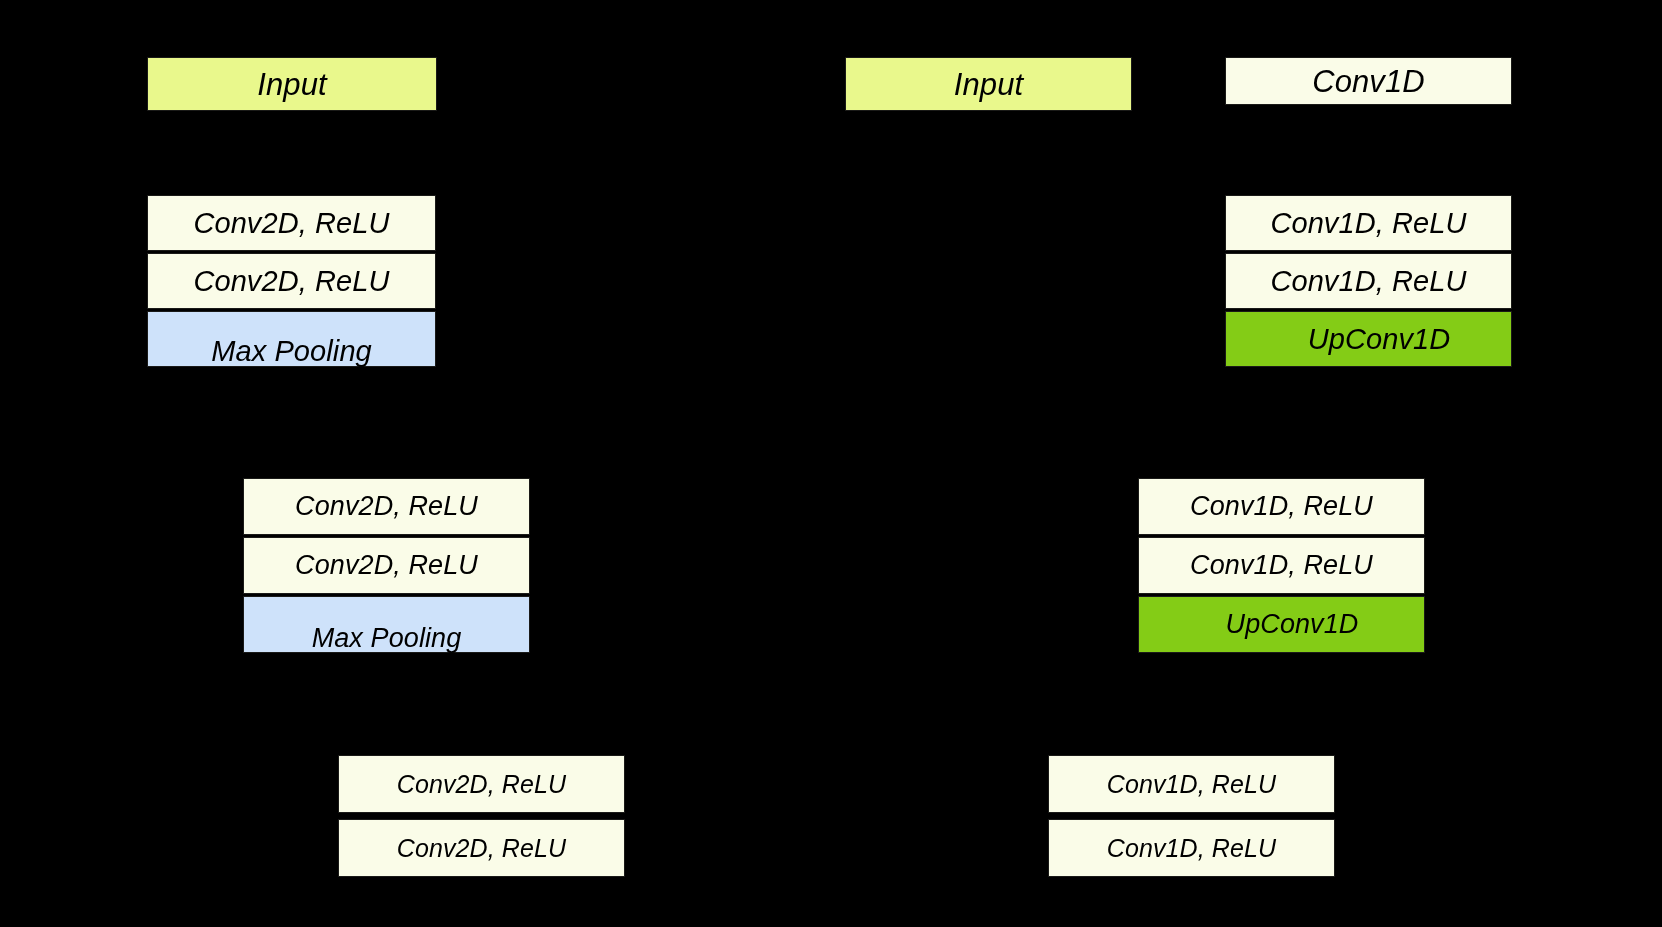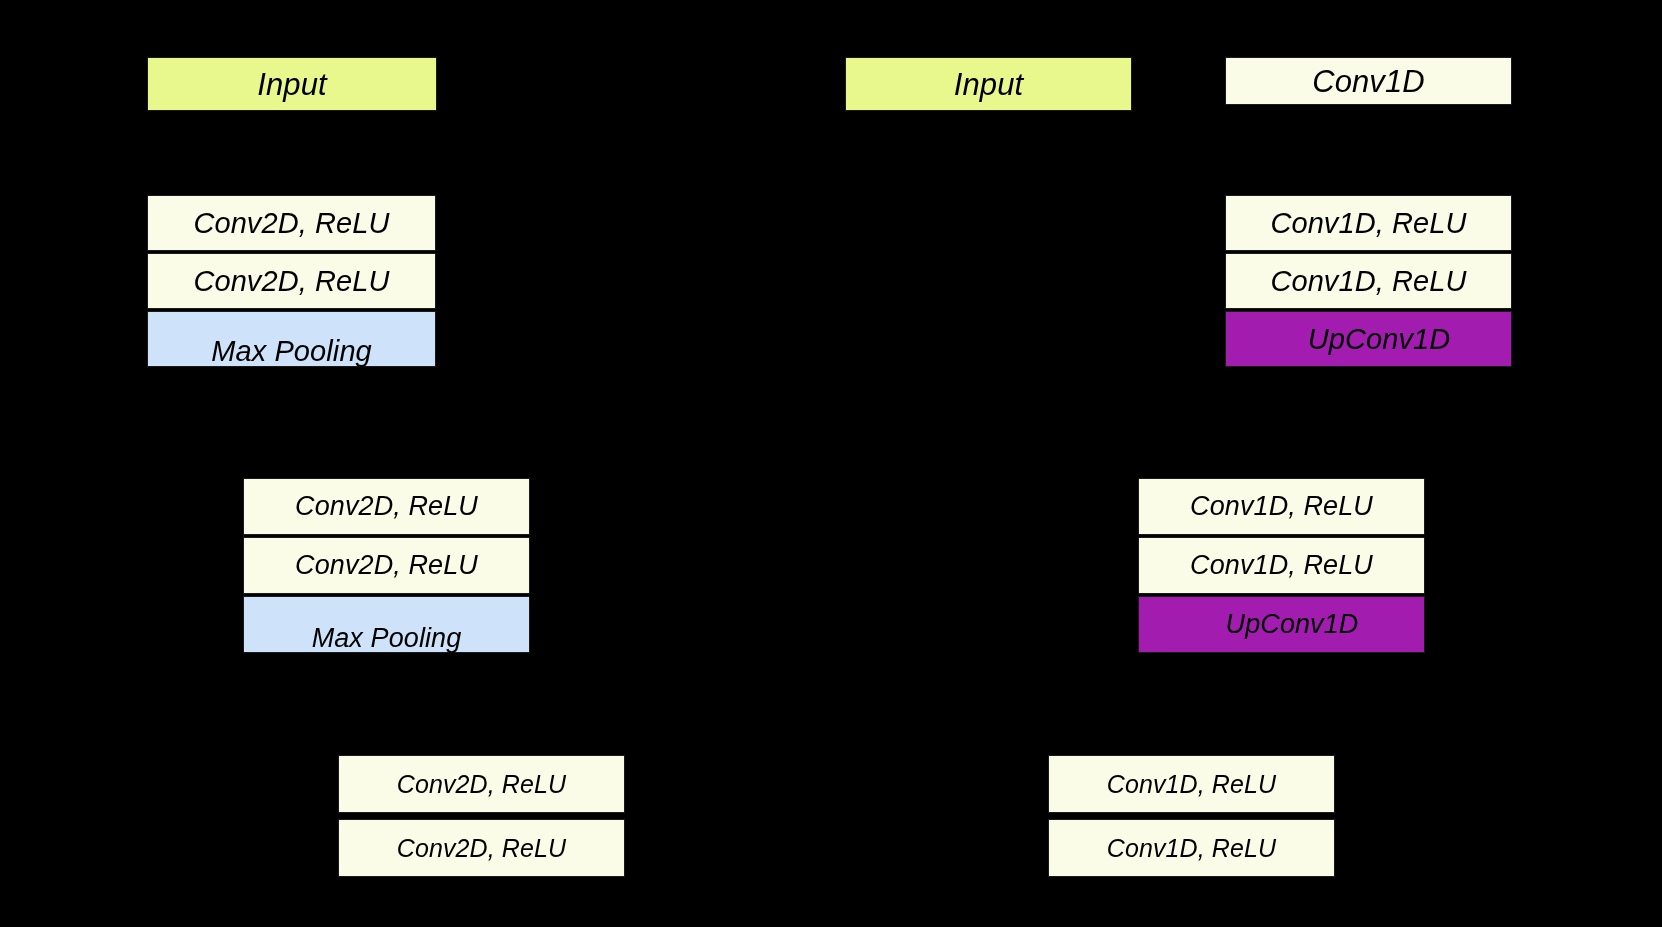--- a/index.html
+++ b/index.html
@@ -35,21 +35,21 @@
     line-height: 1;
     white-space: nowrap;
     letter-spacing: 0.1px;
     font-style: italic;
   }
 
   
   .fill-io      { background: #e9f88c; }
   .fill-conv    { background: #fafce8; }
   .fill-pool    { background: #cee2fa; align-items: flex-end; }
-  .fill-upconv  { background: #a21caf; padding-left: 21px; }
+  .fill-upconv  { background: #84cc16; padding-left: 21px; }
 
   
   .t-legend  { font-size: 31px; }
   .t-node    { font-size: 29px; }
   .t-node-sm { font-size: 27px; }
   .t-node-xs { font-size: 25px; }
 
   .stack { position: absolute; }
 </style>
 </head>

